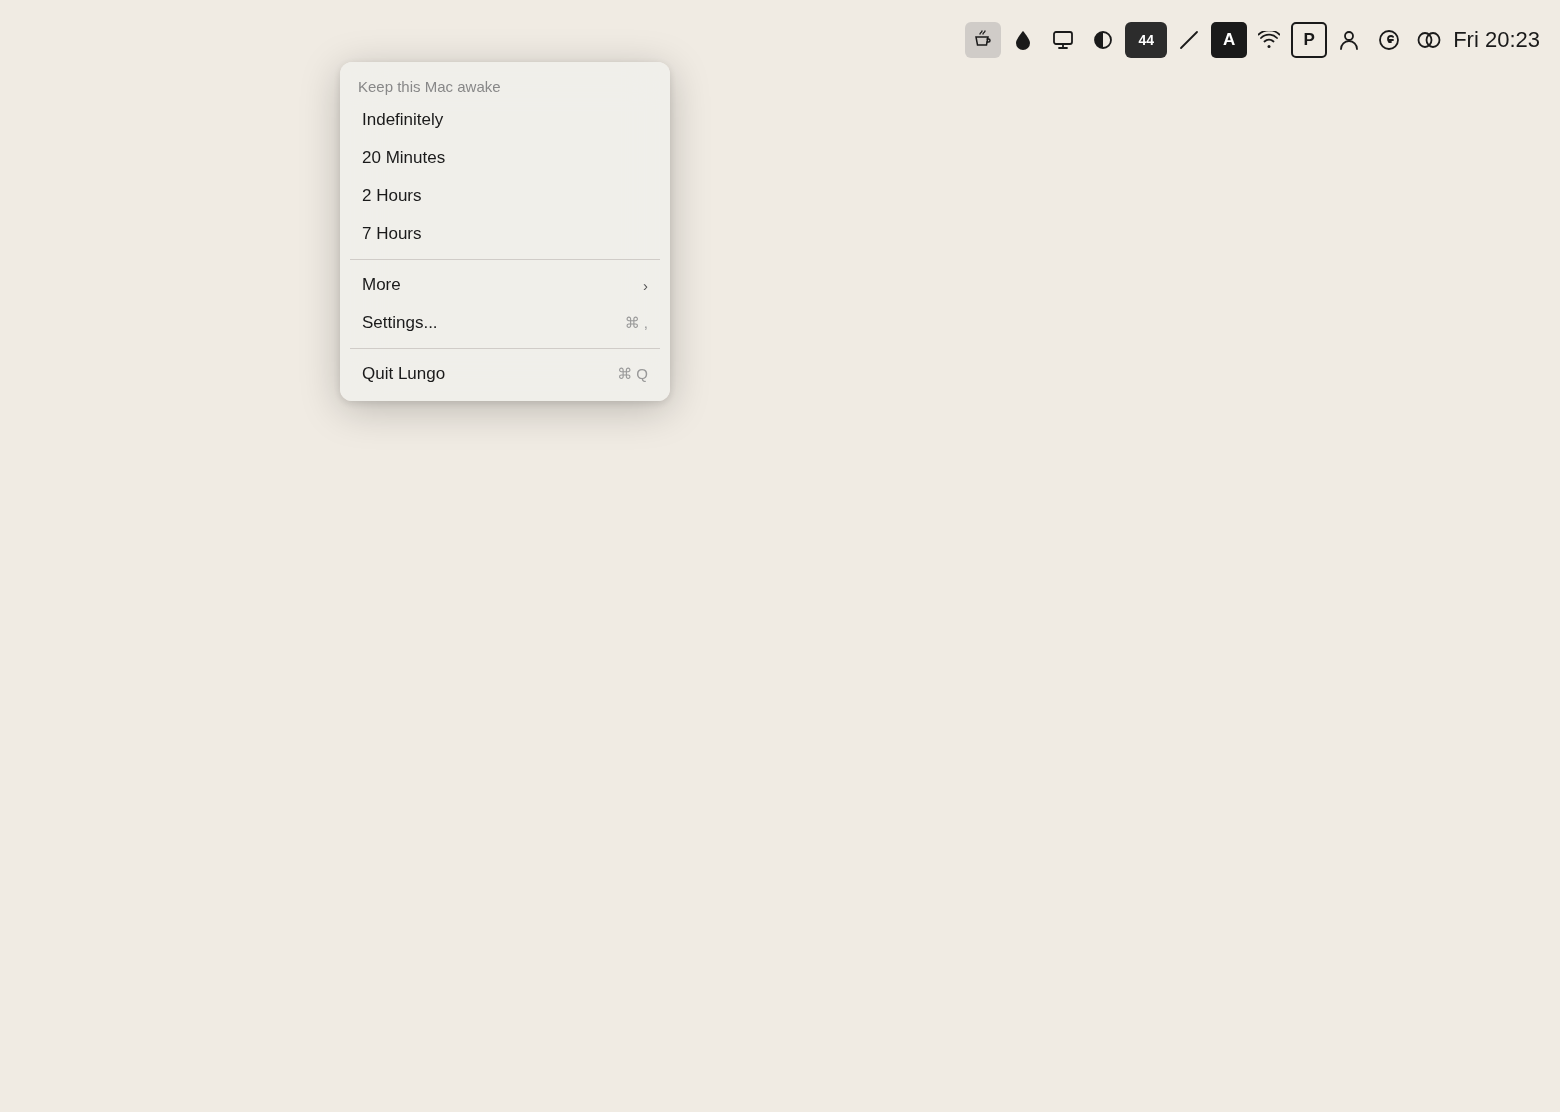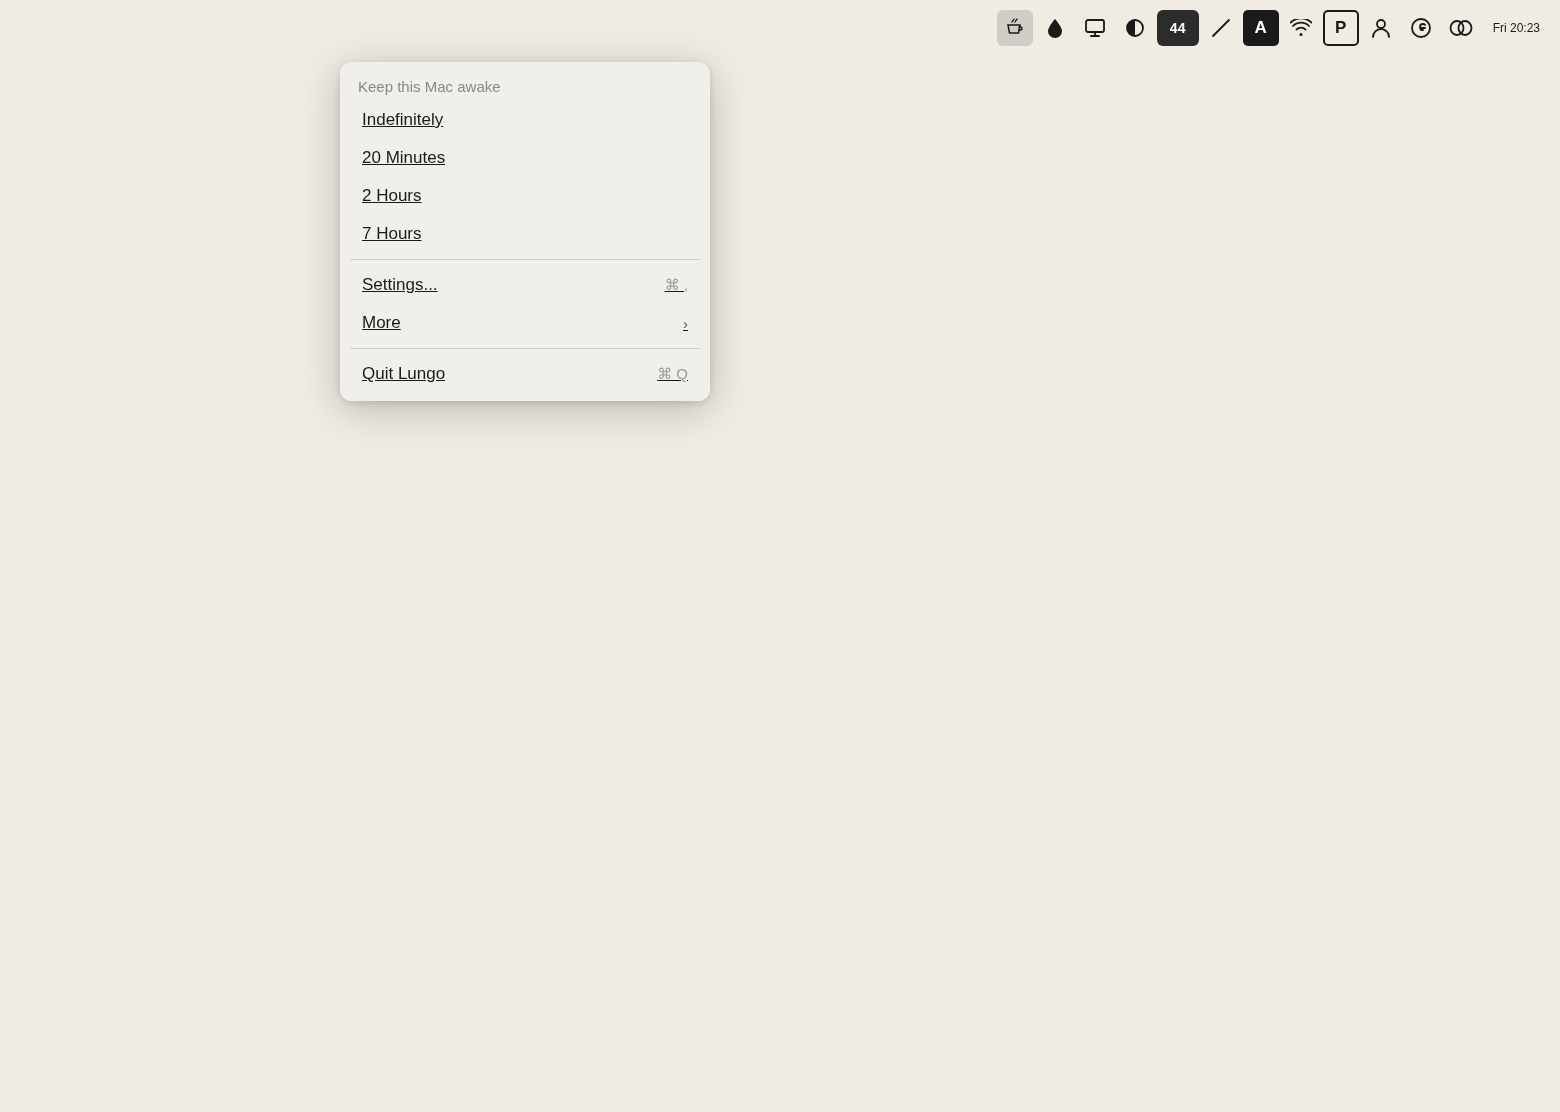--- a/index.html
+++ b/index.html
@@ -9,21 +9,21 @@
       height: 1112px;
       background-color: #f0ebe3;
       font-family: -apple-system, BlinkMacSystemFont, "SF Pro Text", "Helvetica Neue", sans-serif;
       position: relative;
       overflow: hidden;
     }
 
     
     .menubar {
       position: absolute;
-      top: 0;
+      top: 12px;
       left: 0;
       right: 0;
       height: 56px;
       display: flex;
       align-items: center;
       justify-content: flex-end;
       padding: 0 20px;
       gap: 6px;
     }
 
@@ -51,33 +51,32 @@
     .menubar-icon.battery-icon {
       background-color: #2c2c2c;
       color: white;
       border-radius: 6px;
       font-size: 14px;
       font-weight: 600;
       width: 42px;
     }
 
     .menubar-time {
-      font-size: 12px;
+      font-size: 22px;
       font-weight: 500;
       color: #1a1a1a;
-      margin-left: 8px;
       white-space: nowrap;
     }
 
     
     .dropdown-menu {
       position: absolute;
       top: 62px;
       left: 340px;
-      width: 370px;
+      width: 330px;
       background-color: rgba(240, 238, 234, 0.97);
       border-radius: 12px;
       box-shadow: 0 8px 40px rgba(0,0,0,0.22), 0 2px 8px rgba(0,0,0,0.12);
       padding: 8px 0;
       backdrop-filter: blur(20px);
       -webkit-backdrop-filter: blur(20px);
     }
 
     .menu-header {
       padding: 8px 18px 6px 18px;
@@ -89,21 +88,20 @@
     .menu-item {
       padding: 9px 18px;
       font-size: 17px;
       color: #1a1a1a;
       cursor: pointer;
       display: flex;
       align-items: center;
       justify-content: space-between;
       border-radius: 6px;
       margin: 0 4px;
-      text-decoration: underline;
     }
 
     .menu-item .shortcut {
       color: #999;
       font-size: 15px;
       display: flex;
       align-items: center;
       gap: 2px;
     }
 
@@ -217,27 +215,27 @@
   <div class="menu-item">
     <span>2 Hours</span>
   </div>
   <div class="menu-item">
     <span>7 Hours</span>
   </div>
 
   <div class="menu-separator"></div>
 
   <div class="menu-item">
+    <span>More</span>
+    <span class="chevron">›</span>
+  </div>
+  <div class="menu-item">
     <span>Settings...</span>
     <span class="shortcut">⌘ ,</span>
   </div>
-  <div class="menu-item">
-    <span>More</span>
-    <span class="chevron">›</span>
-  </div>
 
   <div class="menu-separator"></div>
 
   <div class="menu-item">
     <span>Quit Lungo</span>
     <span class="shortcut">⌘ Q</span>
   </div>
 </div>
 
 </body></html>

